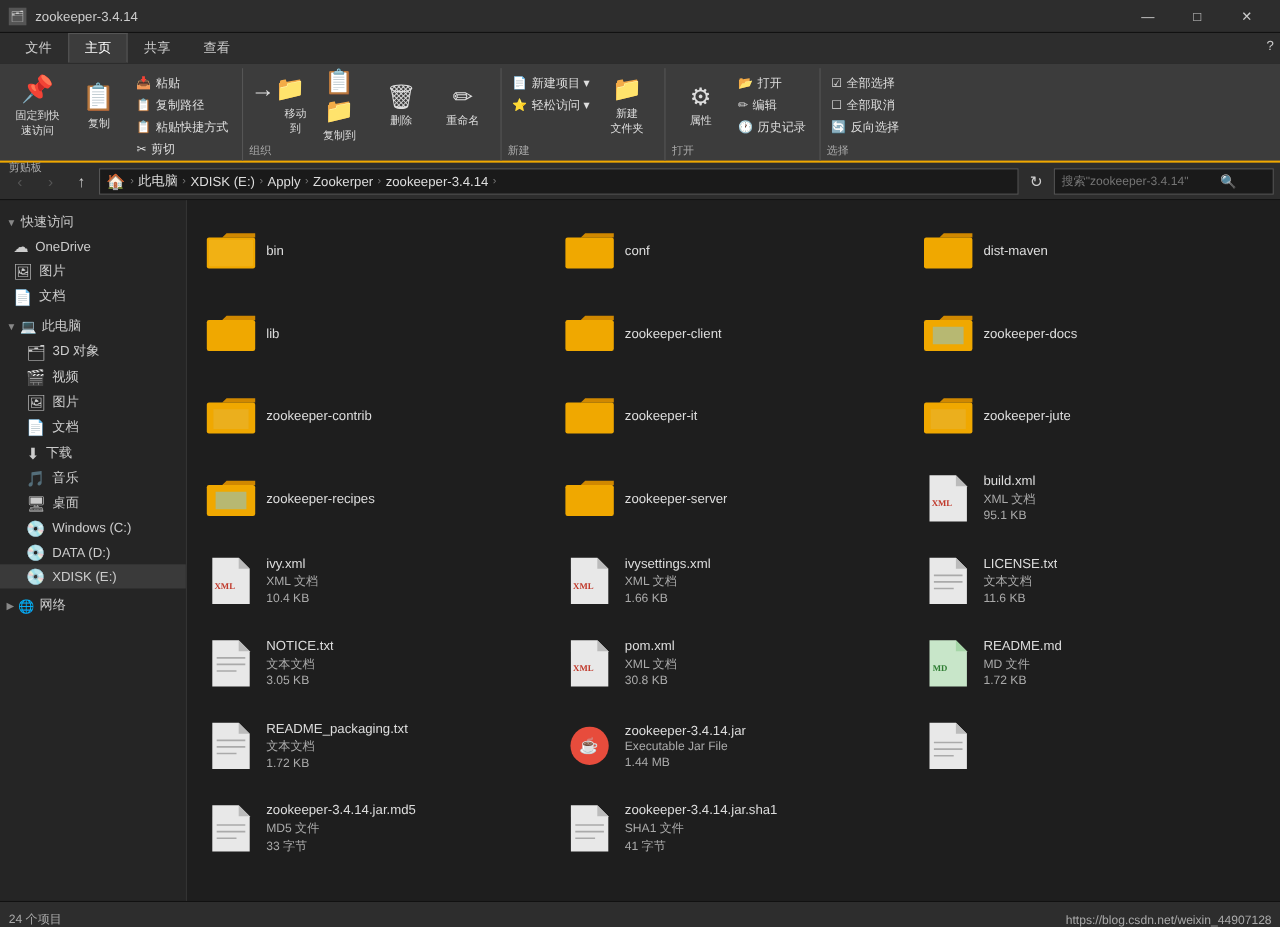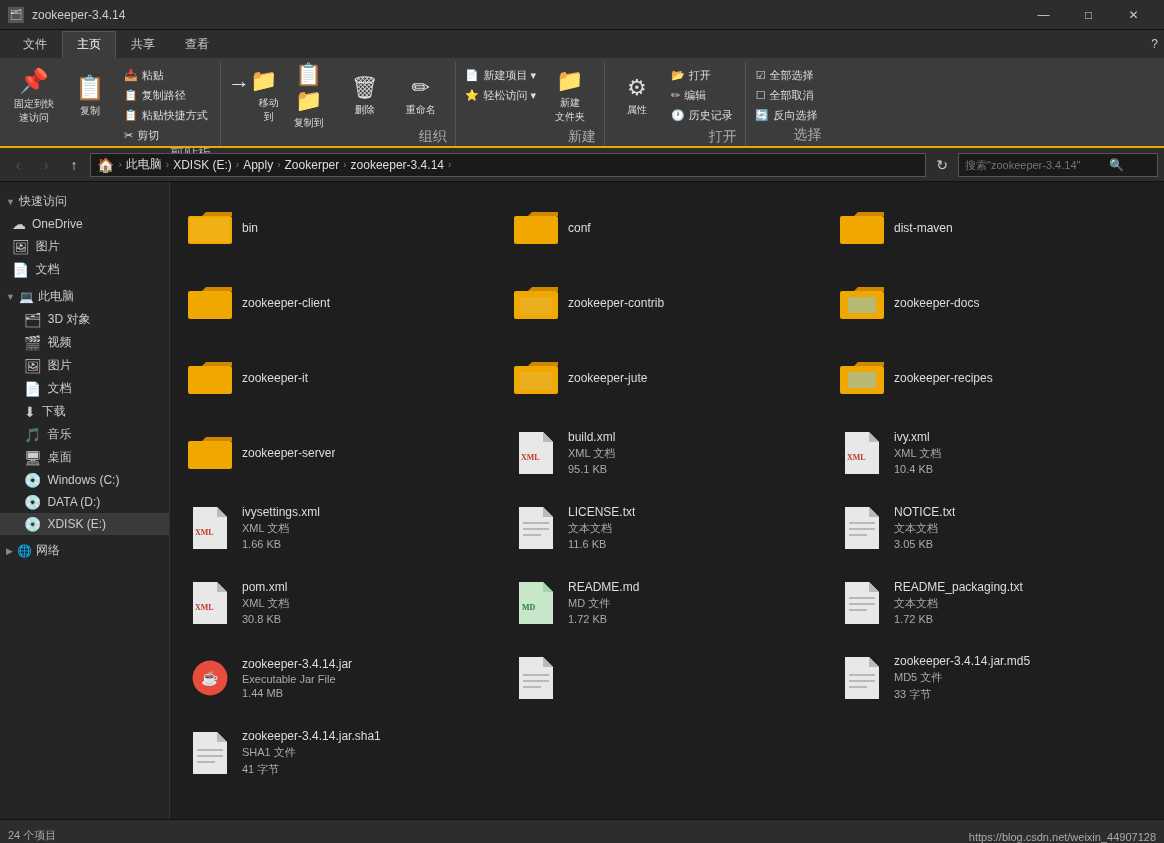--- a/index.html
+++ b/index.html
@@ -56,21 +56,21 @@
       color: #ccc;
       font-size: 12px;
       cursor: pointer;
     }
 
     
     .ribbon-tabs {
       background: #2d2d2d;
       height: 28px;
       display: flex;
-      align-items: center;
+      align-items: flex-start;
       padding-left: 8px;
       border-bottom: none;
     }
     .ribbon-tab {
       padding: 4px 14px;
       font-size: 12px;
       color: #ccc;
       cursor: pointer;
       background: transparent;
       border: 1px solid transparent;
@@ -102,23 +102,23 @@
     }
     .ribbon-group-content {
       display: flex;
       flex-direction: row;
       align-items: flex-start;
       flex: 1;
       gap: 4px;
       padding-top: 2px;
     }
     .ribbon-group-label {
-      font-size: 14px;
+      font-size: 10px;
       color: #aaa;
-      text-align: right;
+      text-align: left;
       width: 100%;
       margin-top: auto;
       padding-bottom: 2px;
     }
     .ribbon-btn-large {
       display: flex;
       flex-direction: column;
       align-items: center;
       justify-content: center;
       width: 52px;
@@ -636,57 +636,68 @@
         <svg class="folder-icon-svg" viewBox="0 0 48 40" xmlns="http://www.w3.org/2000/svg">
           <path class="folder-tab" d="M2,8 L16,8 L20,4 L46,4 L46,8 Z"></path>
           <rect class="folder-body" x="2" y="8" width="44" height="28" rx="2"></rect>
         </svg>
       </div>
       <div class="file-info">
         <span class="file-name">dist-maven</span>
       </div>
     </div>
 
+    <div class="file-item">
+      <div class="file-icon">
+        <svg class="folder-icon-svg" viewBox="0 0 48 40" xmlns="http://www.w3.org/2000/svg">
+          <path class="folder-tab" d="M2,8 L16,8 L20,4 L46,4 L46,8 Z"></path>
+          <rect class="folder-body" x="2" y="8" width="44" height="28" rx="2"></rect>
+        </svg>
+      </div>
+      <div class="file-info">
+        <span class="file-name">lib</span>
+      </div>
+    </div>
 
 
     <div class="file-item">
       <div class="file-icon">
         <svg class="folder-icon-svg" viewBox="0 0 48 40" xmlns="http://www.w3.org/2000/svg">
           <path class="folder-tab" d="M2,8 L16,8 L20,4 L46,4 L46,8 Z"></path>
           <rect class="folder-body" x="2" y="8" width="44" height="28" rx="2"></rect>
         </svg>
       </div>
       <div class="file-info">
         <span class="file-name">zookeeper-client</span>
       </div>
     </div>
 
     <div class="file-item">
       <div class="file-icon">
         <svg class="folder-icon-svg" viewBox="0 0 48 40" xmlns="http://www.w3.org/2000/svg">
           <path class="folder-tab" d="M2,8 L16,8 L20,4 L46,4 L46,8 Z"></path>
           <rect class="folder-body" x="2" y="8" width="44" height="28" rx="2"></rect>
+          <path fill="#7ec8e3" d="M10,14 L38,14 L38,30 L10,30 Z" opacity="0.5"></path>
+        </svg>
+      </div>
+      <div class="file-info">
+        <span class="file-name">zookeeper-docs</span>
+      </div>
+    </div>
+
+    <div class="file-item">
+      <div class="file-icon">
+        <svg class="folder-icon-svg" viewBox="0 0 48 40" xmlns="http://www.w3.org/2000/svg">
+          <path class="folder-tab" d="M2,8 L16,8 L20,4 L46,4 L46,8 Z"></path>
+          <rect class="folder-body" x="2" y="8" width="44" height="28" rx="2"></rect>
           <path fill="#e0c060" d="M8,14 L40,14 L40,32 L8,32 Z" opacity="0.3"></path>
         </svg>
       </div>
       <div class="file-info">
         <span class="file-name">zookeeper-contrib</span>
-      </div>
-    </div>
-
-    <div class="file-item">
-      <div class="file-icon">
-        <svg class="folder-icon-svg" viewBox="0 0 48 40" xmlns="http://www.w3.org/2000/svg">
-          <path class="folder-tab" d="M2,8 L16,8 L20,4 L46,4 L46,8 Z"></path>
-          <rect class="folder-body" x="2" y="8" width="44" height="28" rx="2"></rect>
-          <path fill="#7ec8e3" d="M10,14 L38,14 L38,30 L10,30 Z" opacity="0.5"></path>
-        </svg>
-      </div>
-      <div class="file-info">
-        <span class="file-name">zookeeper-docs</span>
       </div>
     </div>
 
     <div class="file-item">
       <div class="file-icon">
         <svg class="folder-icon-svg" viewBox="0 0 48 40" xmlns="http://www.w3.org/2000/svg">
           <path class="folder-tab" d="M2,8 L16,8 L20,4 L46,4 L46,8 Z"></path>
           <rect class="folder-body" x="2" y="8" width="44" height="28" rx="2"></rect>
         </svg>
       </div>

